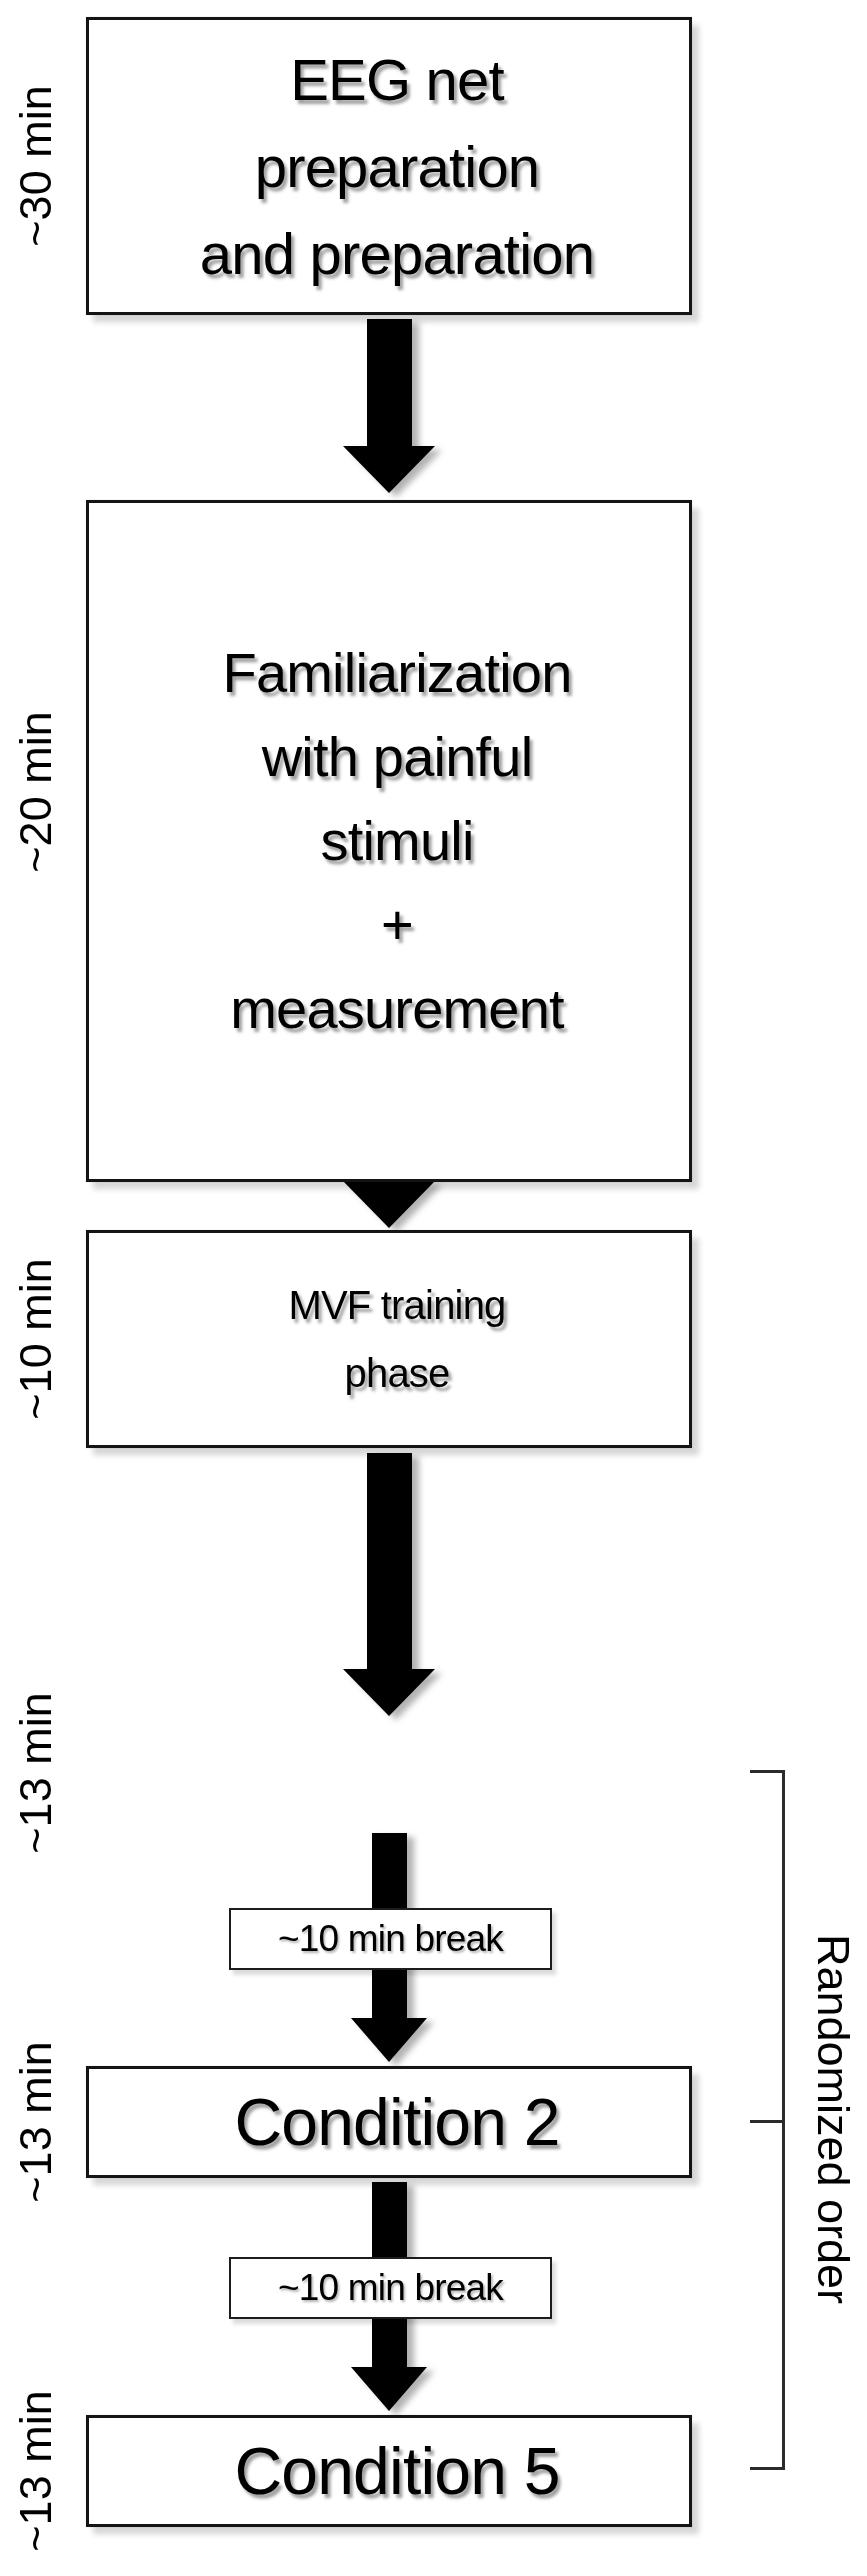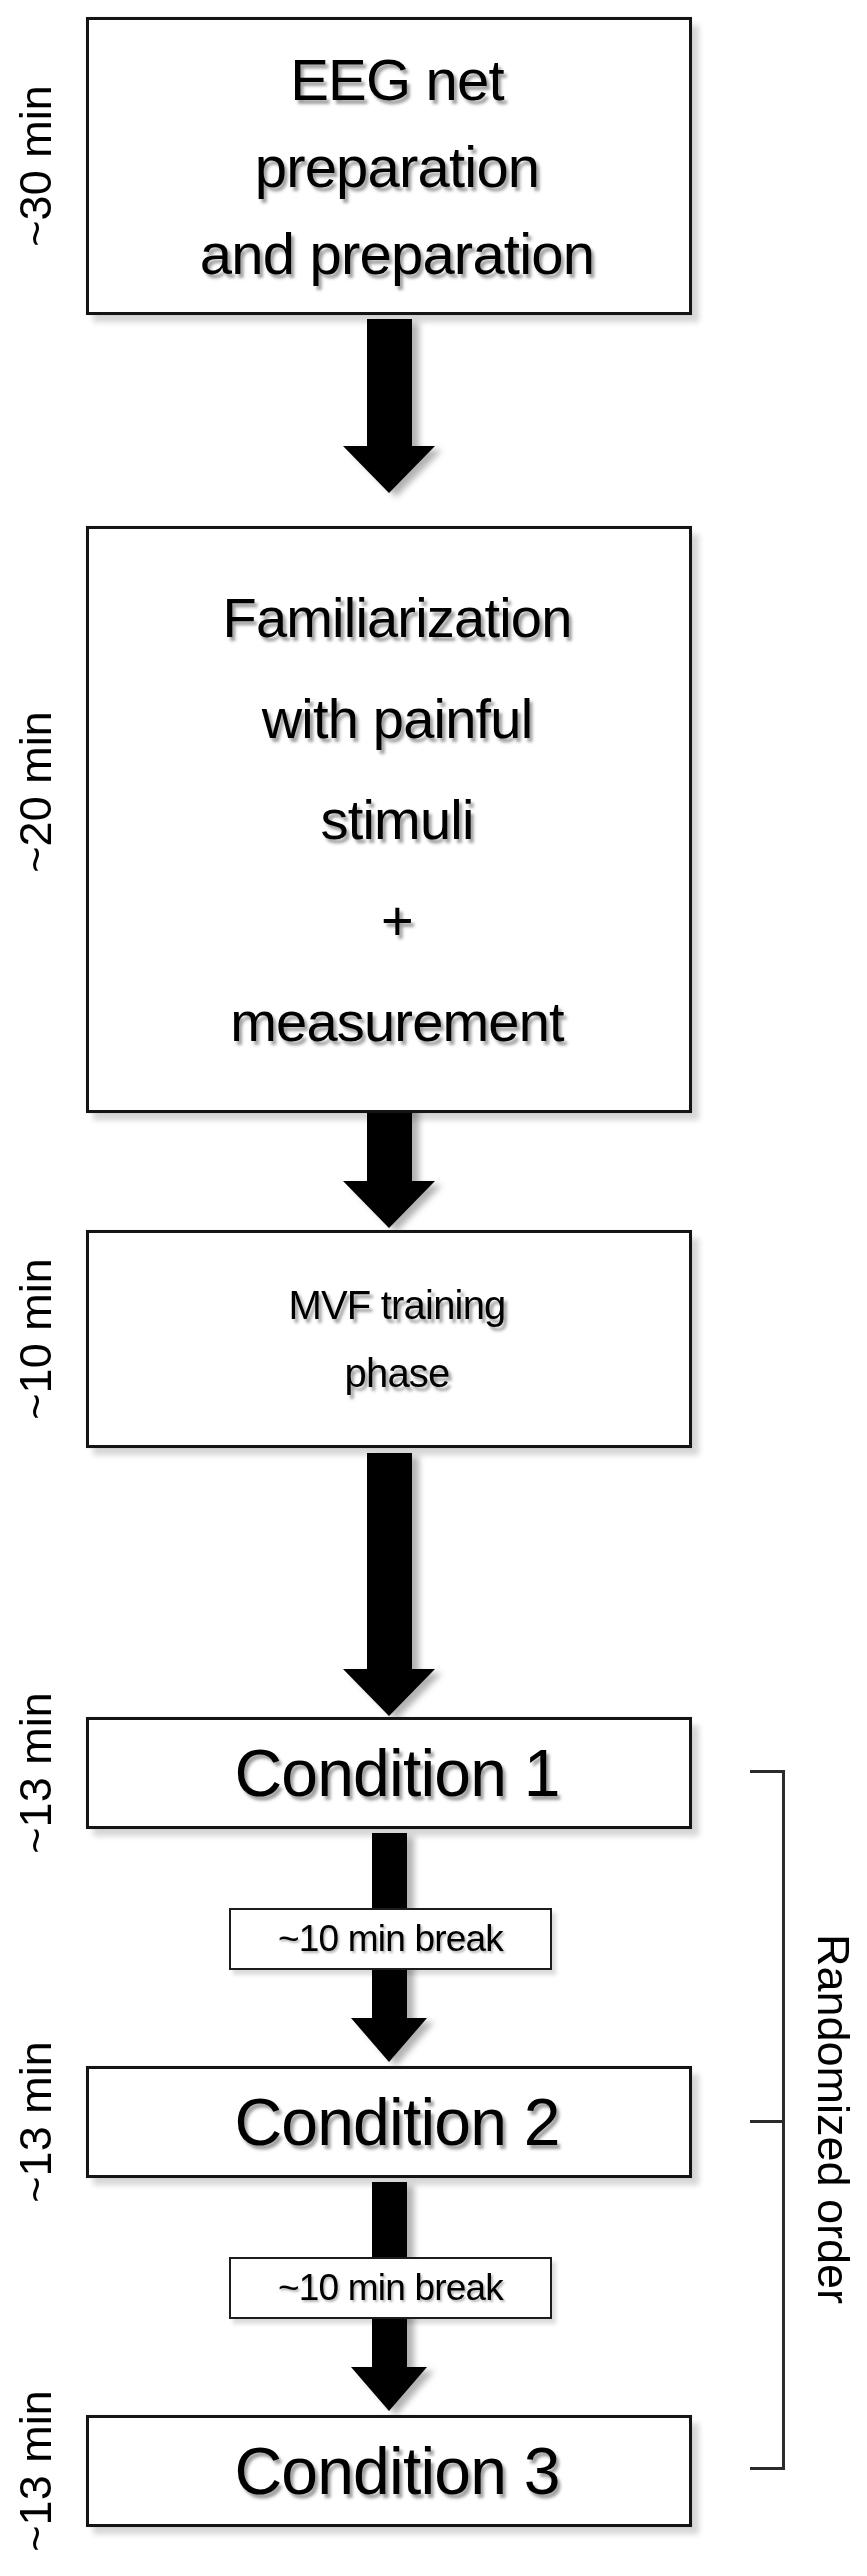--- a/index.html
+++ b/index.html
@@ -13,21 +13,21 @@
     background:#ffffff;border:3.1px solid #141414;border-top-width:3.9px;
     box-shadow:7px 7.8px 5.5px rgba(0,0,0,0.16), 0 0 0 0.8px rgba(0,0,0,0.04);
     display:flex;flex-direction:column;align-items:center;justify-content:center;
     text-align:center;z-index:2;padding-left:16px;
   }
   .step-box .line{
     white-space:nowrap;letter-spacing:-0.8px;
     text-shadow:3.1px 3.9px 3.1px rgba(0,0,0,0.38);
   }
   .b1{top:17.3px;height:298px;font-size:58px;line-height:1.5;}
-  .b2{top:526px;height:587px;font-size:56px;line-height:1.5;gap:17px;}
+  .b2{top:500px;height:682px;font-size:56px;line-height:1.5;}
   .b3{top:1230px;height:218px;font-size:40px;line-height:1.7;}
   .cond{height:112px;font-size:66px;line-height:1;}
   .b4{top:1717px;}
   .b5{top:2066px;}
   .b6{top:2415px;}
   
   .arrow{
     position:absolute;display:flex;flex-direction:column;align-items:center;z-index:1;
     filter:drop-shadow(7px 4.7px 3.1px rgba(0,0,0,0.30));
   }
@@ -105,23 +105,20 @@
   <div class="step-box b3">
     <div class="line">MVF training</div>
     <div class="line">phase</div>
   </div>
 
   <div class="arrow big a3">
     <div class="shaft"></div>
     <div class="head"></div>
   </div>
 
-  <div class="step-box cond b4">
-    <div class="line">Condition 1</div>
-  </div>
 
   <div class="arrow small ba1">
     <div class="shaft"></div>
     <div class="head"></div>
   </div>
   <div class="break-box bb1">
     <span>~10 min break</span>
   </div>
 
   <div class="step-box cond b5">
@@ -130,21 +127,21 @@
 
   <div class="arrow small ba2">
     <div class="shaft"></div>
     <div class="head"></div>
   </div>
   <div class="break-box bb2">
     <span>~10 min break</span>
   </div>
 
   <div class="step-box cond b6">
-    <div class="line">Condition 3</div>
+    <div class="line">Condition 5</div>
   </div>
 
   <div class="bracket-line bracket-v"></div>
   <div class="bracket-line tick tick-1"></div>
   <div class="bracket-line tick tick-2"></div>
   <div class="bracket-line tick tick-3"></div>
   <div class="vlabel cw" style="left:833px;top:2119px">Randomized order</div>
 
 </div>
 

